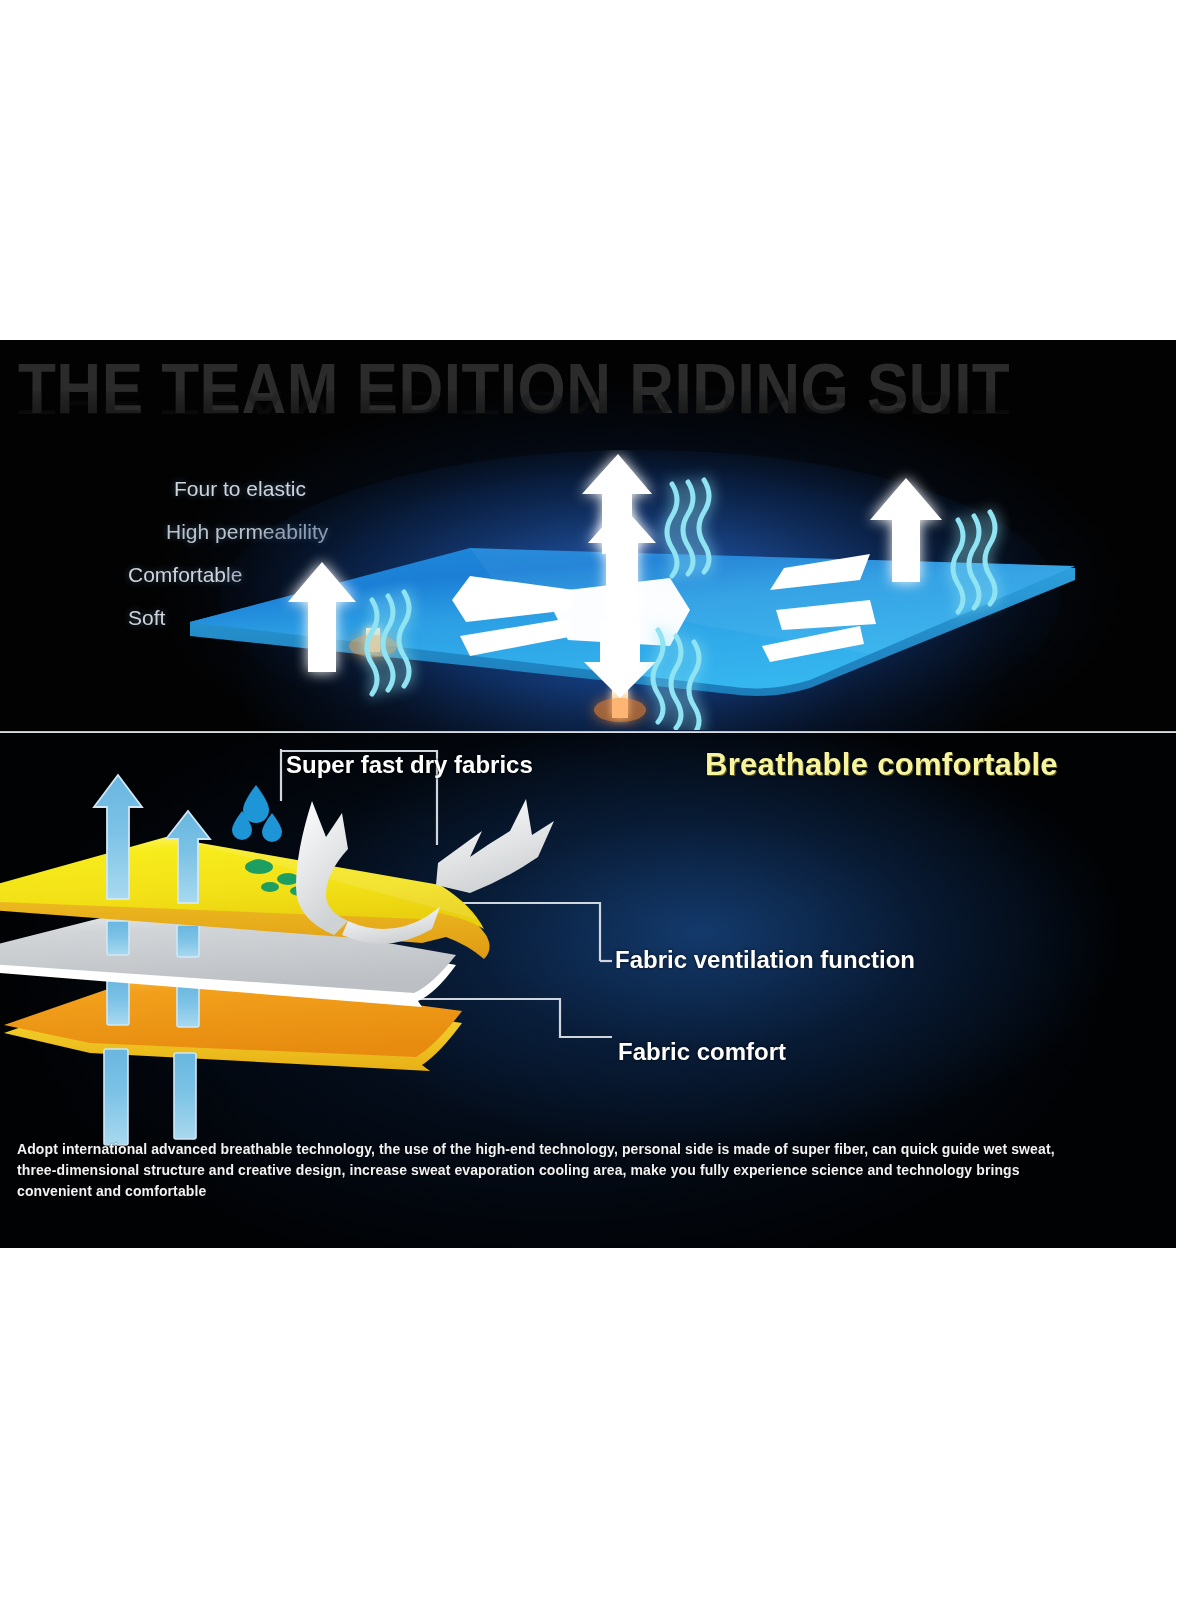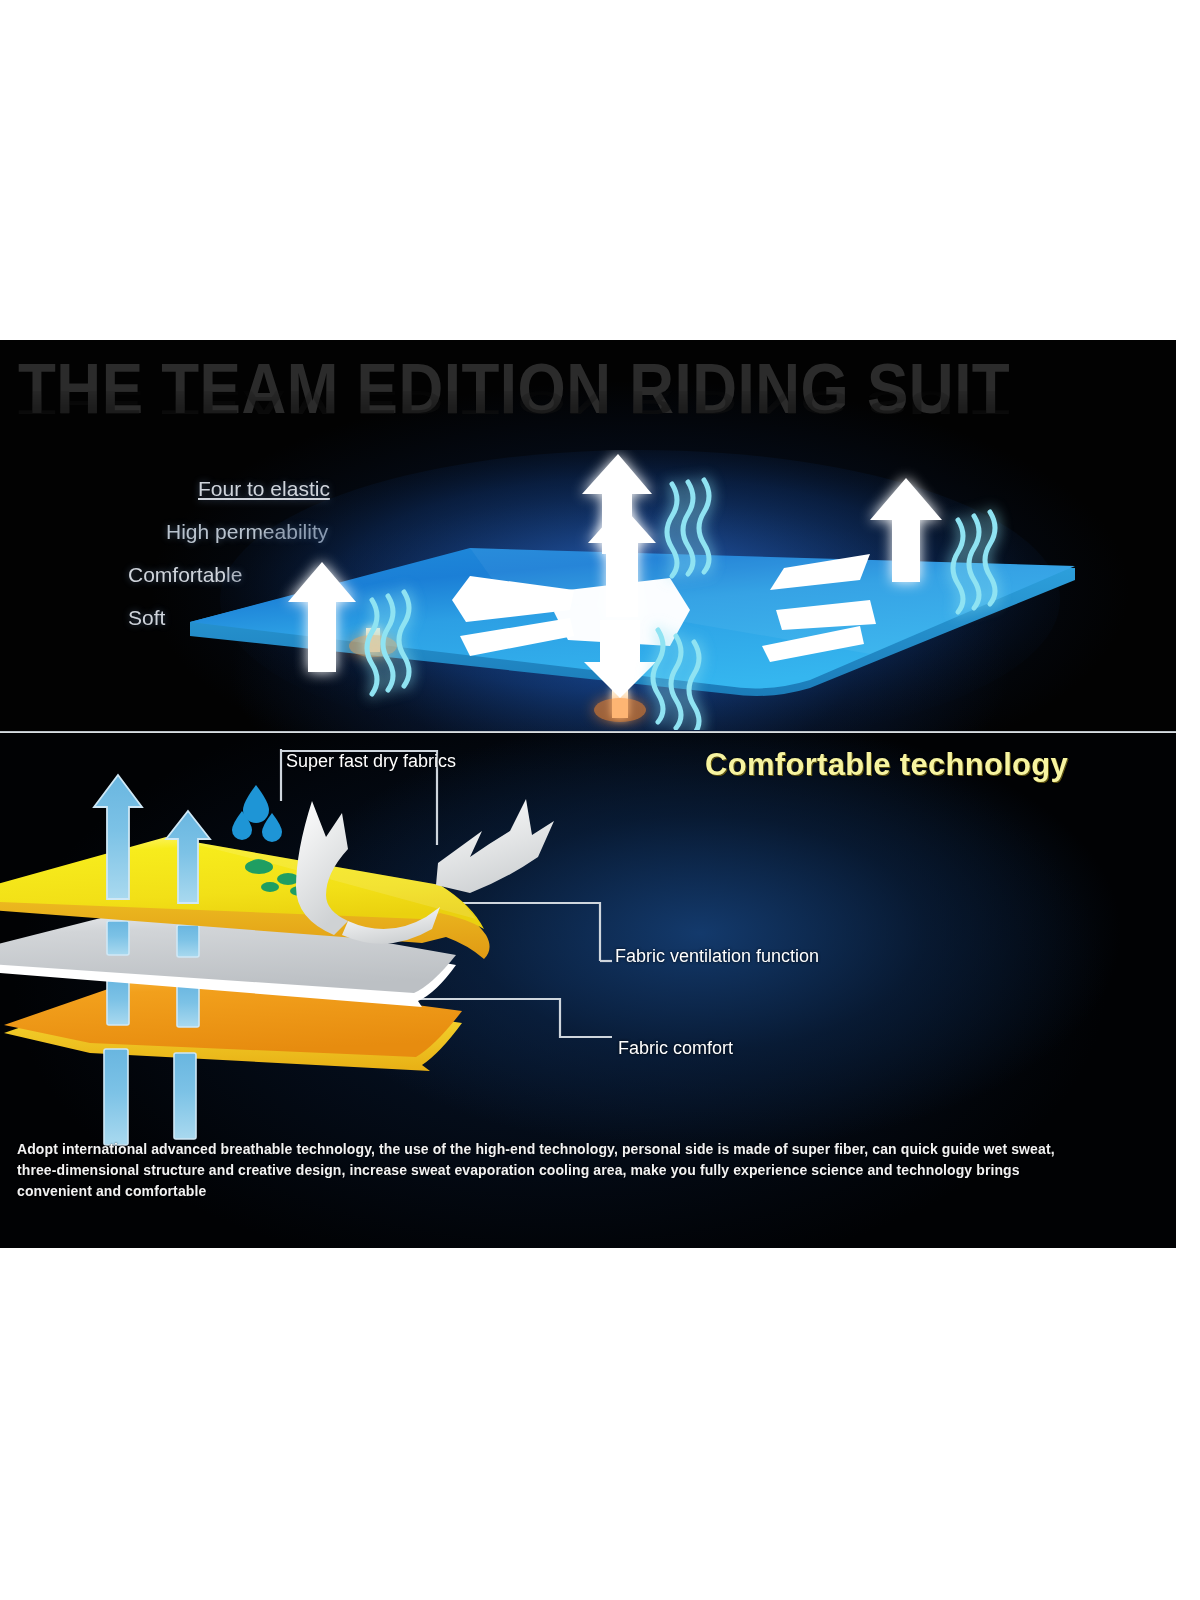--- a/index.html
+++ b/index.html
@@ -42,21 +42,21 @@
     -webkit-mask-image:linear-gradient(to top, rgba(0,0,0,0) 5%, rgba(0,0,0,.85) 95%);
             mask-image:linear-gradient(to top, rgba(0,0,0,0) 5%, rgba(0,0,0,.85) 95%);
   }
 
   .feature-list { position:absolute; left:110px; top:138px; width:290px; }
   .feature-item {
     color:#cfd4db; font-size:21px; line-height:1;
     margin-bottom:22px; white-space:nowrap;
     text-shadow:0 0 7px rgba(140,180,230,.45);
   }
-  .feature-item.i0 { margin-left:88px;text-decoration:underline; }
+  .feature-item.i0 { margin-left:64px; }
   .feature-item.i1 { margin-left:56px; }
   .feature-item.i2 { margin-left:18px; }
   .feature-item.i3 { margin-left:18px; }
   .feature-item.i1 { color:#b8c2cd; }
 
   #blue-sheet-wrap { position:absolute; left:170px; top:110px; width:920px; height:280px; }
 
   
   #panel-two {
     top:733px; height:515px;
@@ -70,21 +70,21 @@
     background:linear-gradient(to bottom,#9aa2ab 0%, #e8ecef 40%, #8d959d 100%);
   }
 
   #p2-heading {
     position:absolute; left:705px; top:14px;
     font-size:31px; font-weight:700; letter-spacing:.3px;
     color:#f7f4a0; white-space:nowrap;
     text-shadow:0 0 2px #000, 1px 1px 0 #7a6b12;
   }
 
-  .callout { position:absolute; color:#ffffff; font-weight:400; font-size:18px; white-space:nowrap;
+  .callout { position:absolute; color:#ffffff; font-weight:700; font-size:24px; white-space:nowrap;
              text-shadow:0 0 3px rgba(0,0,0,.9); }
   #callout-dry  { left:286px; top:18px; }
   #callout-cycle{ left:615px; top:213px; }
   #callout-fab  { left:618px; top:305px; }
 
   #paragraph {
     position:absolute; left:17px; top:406px; width:1060px;
     color:#f2f2f2; font-size:14px; font-weight:700; line-height:21px;
     letter-spacing:.1px;
     text-shadow:0 0 2px rgba(0,0,0,.9);
@@ -204,21 +204,21 @@
           </g>
         </g>
       </svg>
     </div>
   </section>
 
   <div id="panel-divider"></div>
 
   <section class="panel" id="panel-two">
 
-    <div id="p2-heading">Comfortable technology</div>
+    <div id="p2-heading">Breathable comfortable</div>
 
     <svg id="leaders-wrap" viewBox="0 0 1176 515" xmlns="http://www.w3.org/2000/svg">
       <g stroke="#cfd6dd" stroke-width="2.2" fill="none">
         <path d="M 281 16 L 281 68"></path>
         <path d="M 281 18 L 437 18 L 437 110"></path>
         <path d="M 437 110 L 437 112"></path>
         <path d="M 456 170 L 600 170 L 600 228"></path>
         <path d="M 600 228 L 612 228"></path>
         <path d="M 420 266 L 560 266 L 560 304 L 612 304"></path>
       </g>

